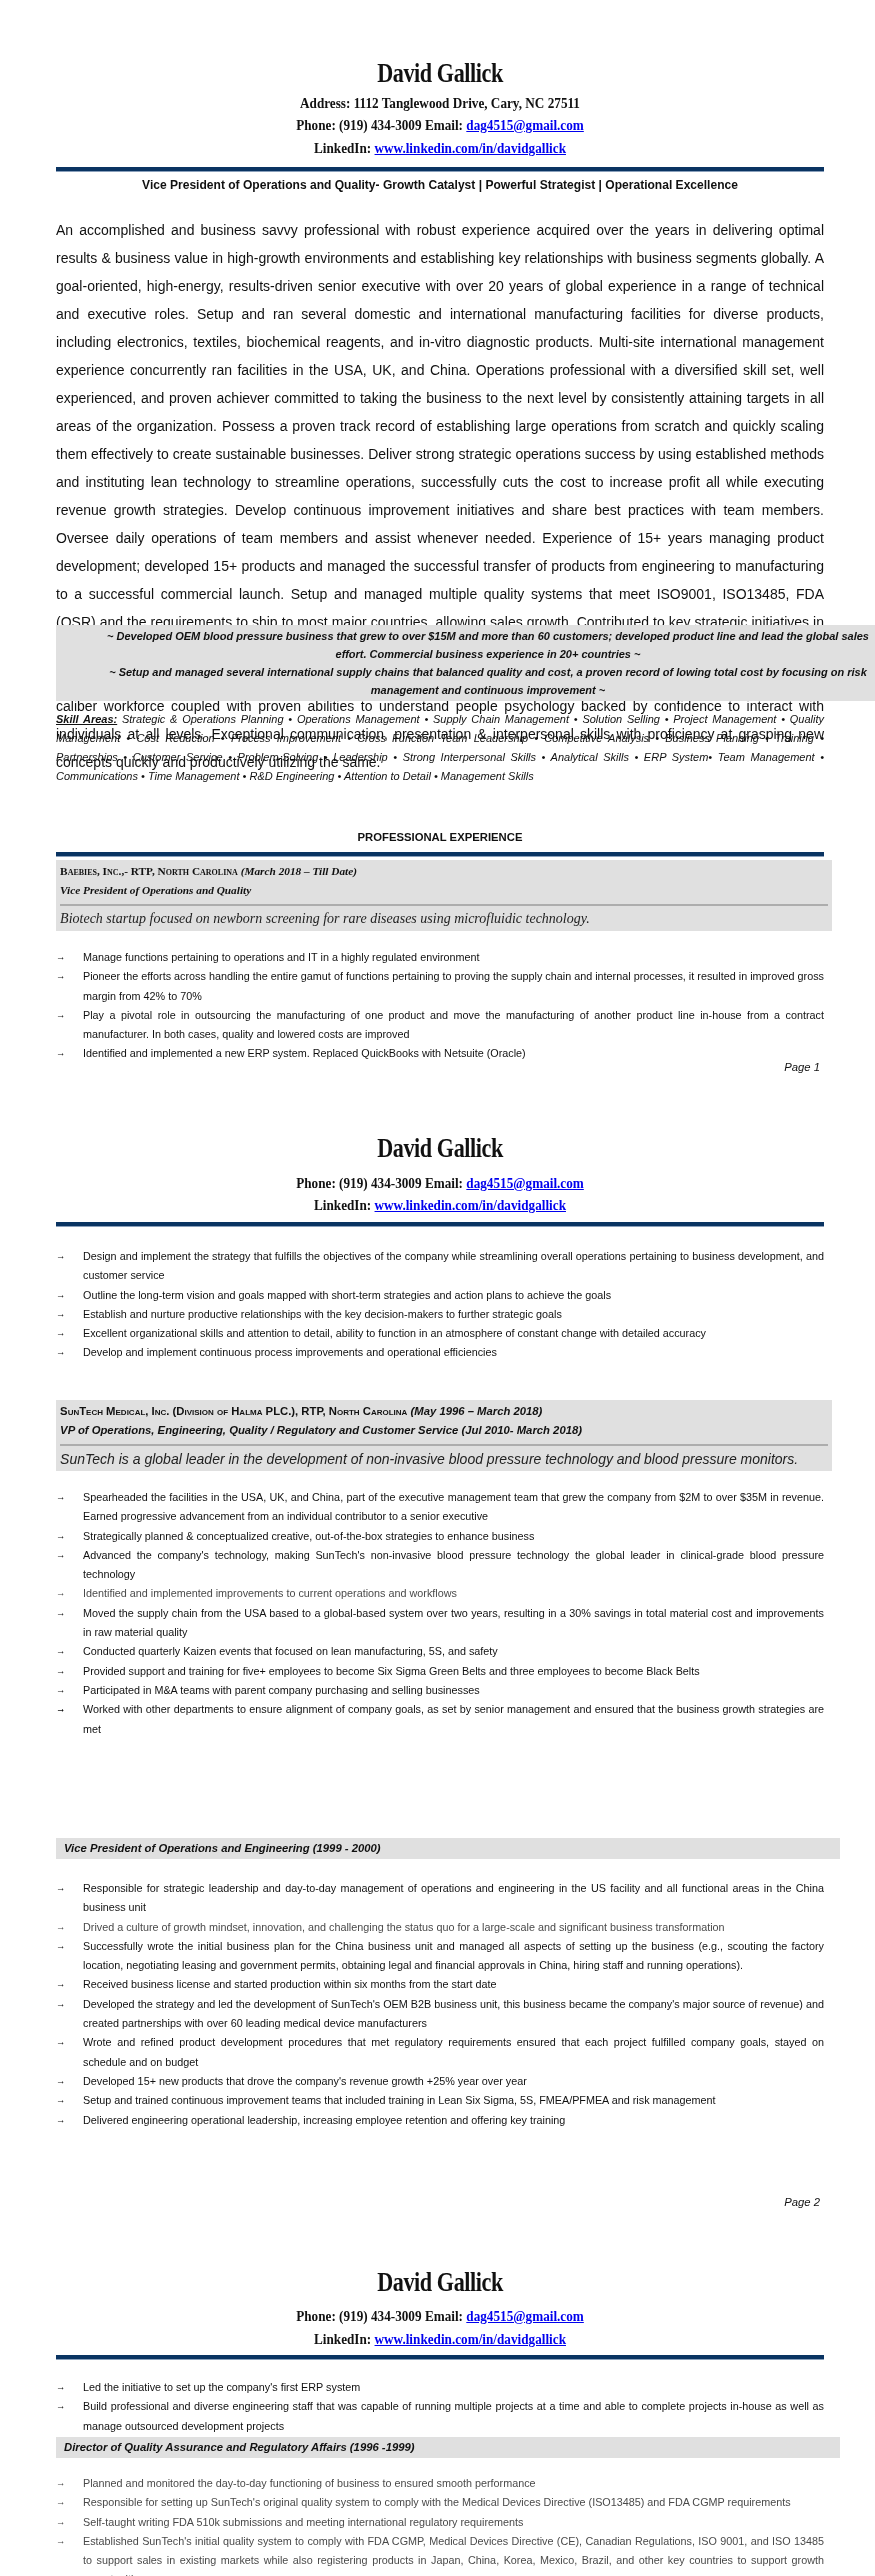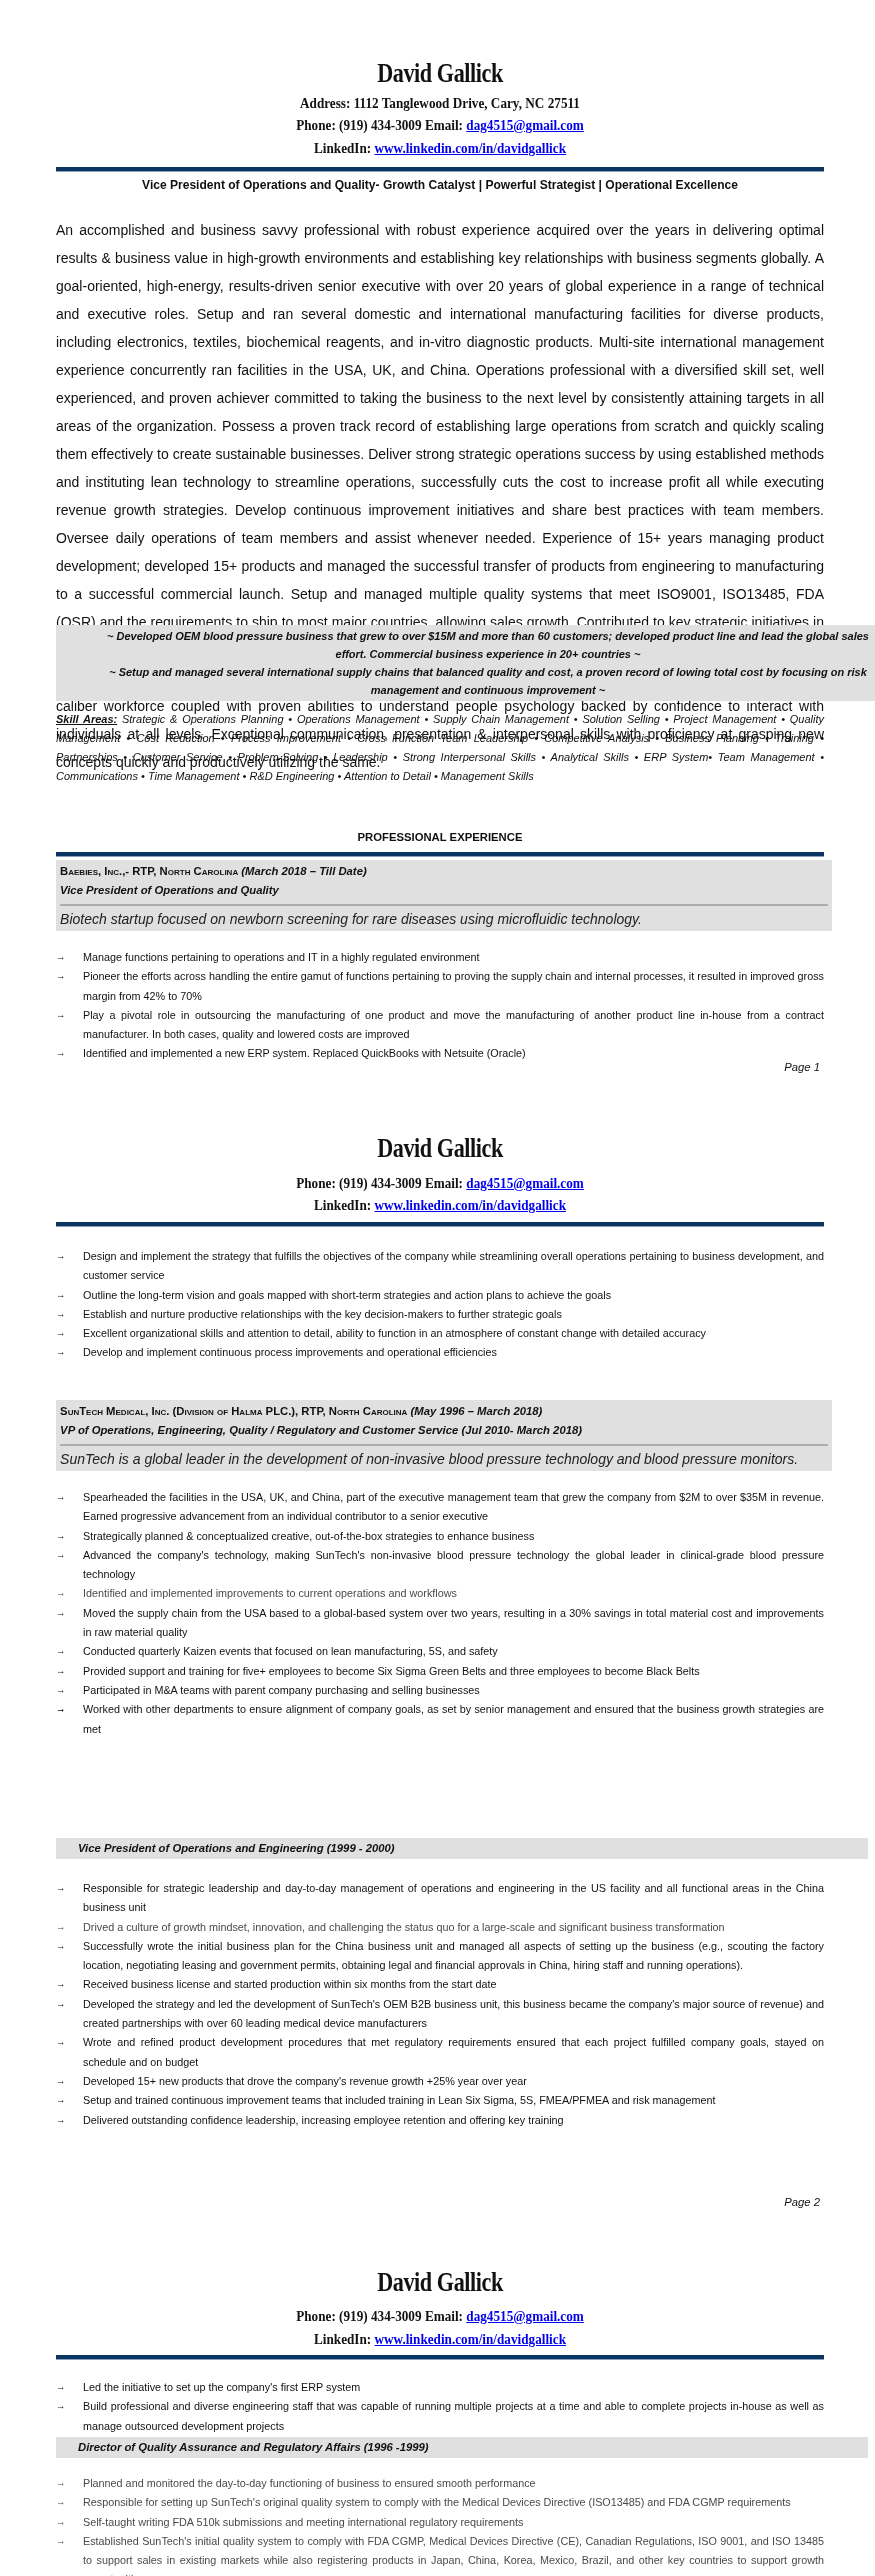--- a/index.html
+++ b/index.html
@@ -17,21 +17,21 @@
   .highlight { background: #e0e0e0; text-align: center; font-weight: bold; font-style: italic; font-size: 11px; line-height: 18px; padding: 2.1px 4.1px; }
   .skills { font-size: 11px; line-height: 19px; font-style: italic; text-align: justify; }
   .skills .lbl { font-weight: bold; text-decoration: underline; }
   .sec-head { text-align: center; font-weight: bold; font-size: 11.3px; }
   .job-box { background: #e0e0e0; padding: 2.1px 4.1px; }
   .job-box .company { font-size: 11.3px; font-weight: bold; line-height: 18.5px; font-variant: small-caps; }
   .job-box .company .dates { font-style: italic; font-variant: normal; }
   .job-box .role { font-size: 11.3px; font-weight: bold; font-style: italic; line-height: 18.5px; }
   .job-box .divider { height: 2.1px; background: #adadad; margin: 5.2px 0 4.1px; }
   .job-box .desc { font-size: 14px; font-style: italic; line-height: 18.5px; color: #222; }
-  .role-box { background: #e0e0e0; padding: 1px 22px; font-size: 11.3px; font-weight: bold; font-style: italic; line-height: 18.5px; }
+  .role-box { background: #e0e0e0; padding: 1px 8px; font-size: 11.3px; font-weight: bold; font-style: italic; line-height: 18.5px; }
   ul.arrows { list-style: none; margin: 0; padding: 0; }
   ul.arrows li { position: relative; padding-left: 27px; font-size: 10.8px; line-height: 19.3px; text-align: justify; }
   ul.arrows li .arrow { position: absolute; left: 0; top: 0; font-size: 9.3px; }
   ul.arrows li.grey { color: #4a4a4a; }
   .pagenum { position: absolute; right: 56px; font-style: italic; font-size: 11.3px; }
 </style>
 </head>
 <body>
 
 <div class="page" style="top:0;">
@@ -61,21 +61,21 @@
   </div>
 
   <div class="content sans skills" style="top:710px;">
     <span class="lbl">Skill Areas:</span>
     <span>Strategic &amp; Operations Planning • Operations Management • Supply Chain Management • Solution Selling • Project Management • Quality Management • Cost Reduction • Process Improvement • Cross Function Team Leadership • Competitive Analysis • Business Planning • Training • Partnerships • Customer Service • Problem-Solving • Leadership • Strong Interpersonal Skills • Analytical Skills • ERP System• Team Management • Communications  • Time Management  • R&amp;D Engineering  • Attention to Detail  • Management Skills</span>
   </div>
 
   <div class="content sans sec-head" style="top:831px;">PROFESSIONAL EXPERIENCE</div>
   <div class="content rule" style="top:852px;"></div>
 
-  <div class="content sans job-box" style="top:860px;">
+  <div class="content sans job-box" style="top:860px;font-family:Liberation Serif, serif;">
     <div class="company">
       <span>Baebies, Inc.,- RTP, North Carolina</span>
       <span class="dates">(March 2018 – Till Date)</span>
     </div>
     <div class="role">Vice President of Operations and Quality</div>
     <div class="divider"></div>
     <div class="desc">Biotech startup focused on newborn screening for rare diseases using microfluidic technology.</div>
   </div>
 
   <ul class="content sans arrows" style="top:948px;">
@@ -137,21 +137,21 @@
 
   <ul class="content sans arrows" style="top:1879px;">
     <li><span class="arrow">→</span><span>Responsible for strategic leadership and day-to-day management of operations and engineering in the US facility and all functional areas in the China business unit</span></li>
     <li class="grey"><span class="arrow">→</span><span>Drived a culture of growth mindset, innovation, and challenging the status quo for a large-scale and significant business transformation</span></li>
     <li><span class="arrow">→</span><span>Successfully wrote the initial business plan for the China business unit and managed all aspects of setting up the business (e.g., scouting the factory location, negotiating leasing and government permits, obtaining legal and financial approvals in China, hiring staff and running operations).</span></li>
     <li><span class="arrow">→</span><span>Received business license and started production within six months from the start date</span></li>
     <li><span class="arrow">→</span><span>Developed the strategy and led the development of SunTech's OEM B2B business unit, this business became the company's major source of revenue) and created partnerships with over 60 leading medical device manufacturers</span></li>
     <li><span class="arrow">→</span><span>Wrote and refined product development procedures that met regulatory requirements ensured that each project fulfilled company goals, stayed on schedule and on budget</span></li>
     <li><span class="arrow">→</span><span>Developed 15+ new products that drove the company's revenue growth +25% year over year</span></li>
     <li><span class="arrow">→</span><span>Setup and trained continuous improvement teams that included training in Lean Six Sigma, 5S, FMEA/PFMEA and risk management</span></li>
-    <li><span class="arrow">→</span><span>Delivered outstanding confidence leadership, increasing employee retention and offering key training</span></li>
+    <li><span class="arrow">→</span><span>Delivered engineering operational leadership, increasing employee retention and offering key training</span></li>
   </ul>
 
   <div class="pagenum sans" style="top:2196px;text-align:right;">Page 2</div>
 </div>
 
 <div class="page" style="top:0;">
   <div class="content serif name" style="top:2267px;">David Gallick</div>
   <div class="content serif contact" style="top:2305px;">
     <span>Phone:</span>
     <span>(919) 434-3009</span>

